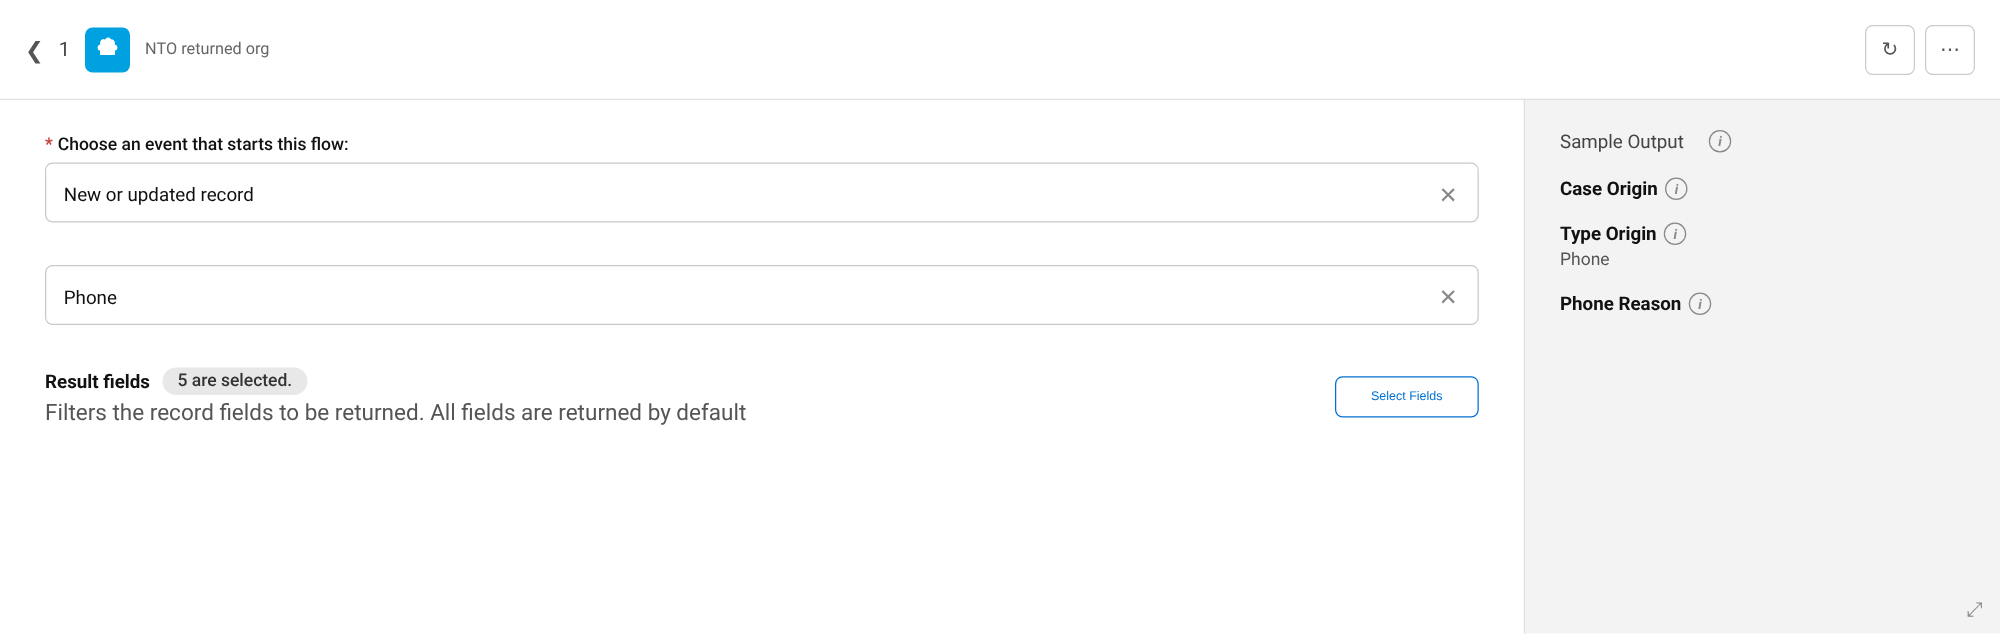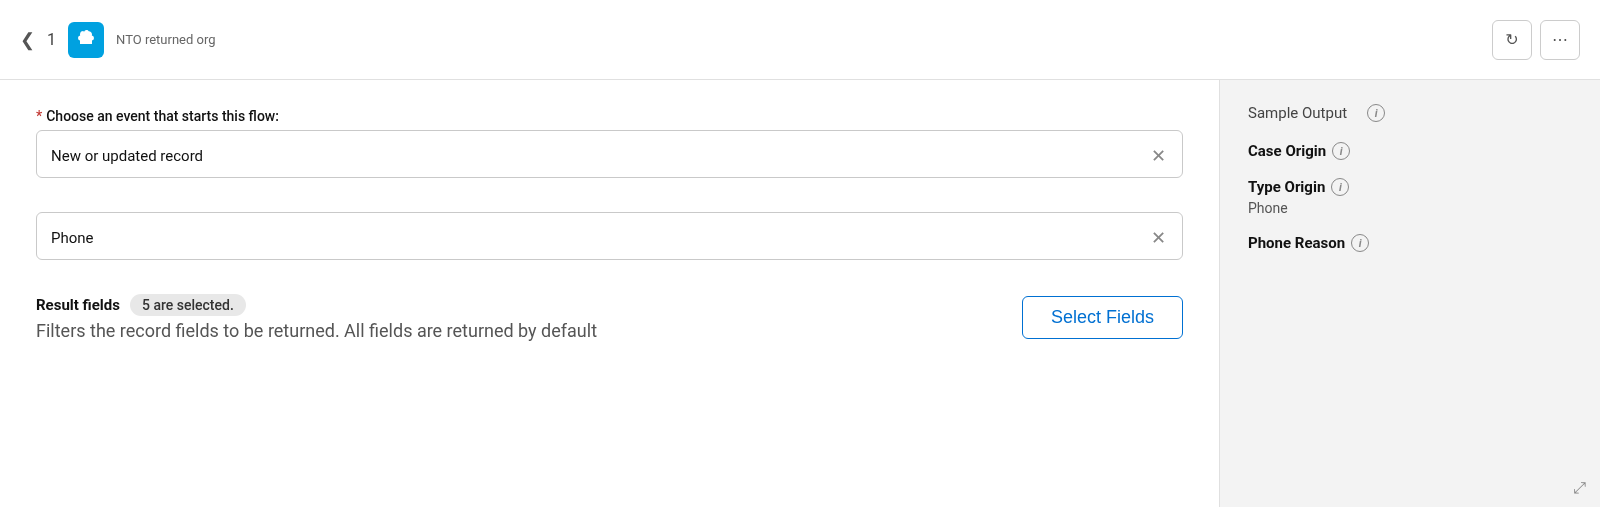--- a/index.html
+++ b/index.html
@@ -172,21 +172,21 @@
     }
     .result-fields-desc {
       font-size: 18px;
       color: #555;
       text-align: center;
     }
     .select-fields-btn {
       border: 1.5px solid #0070d2;
       background: #fff;
       color: #0070d2;
-      font-size: 18px;
+      font-size: 10px;
       font-weight: 500;
       border-radius: 6px;
       padding: 10px 28px;
       cursor: pointer;
       white-space: nowrap;
     }
 
     
     .right-panel {
       width: 380px;

